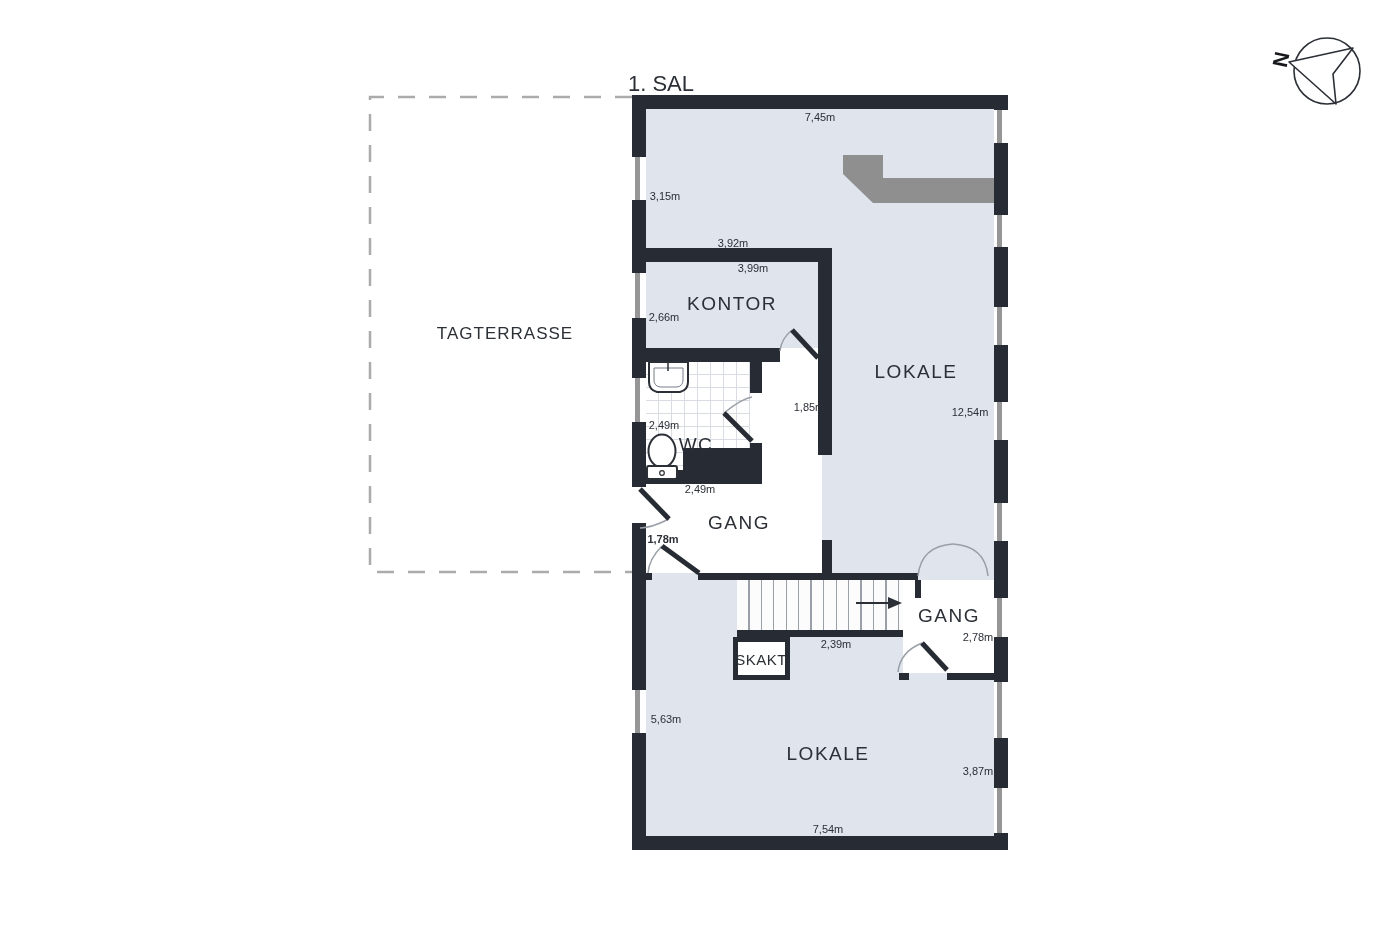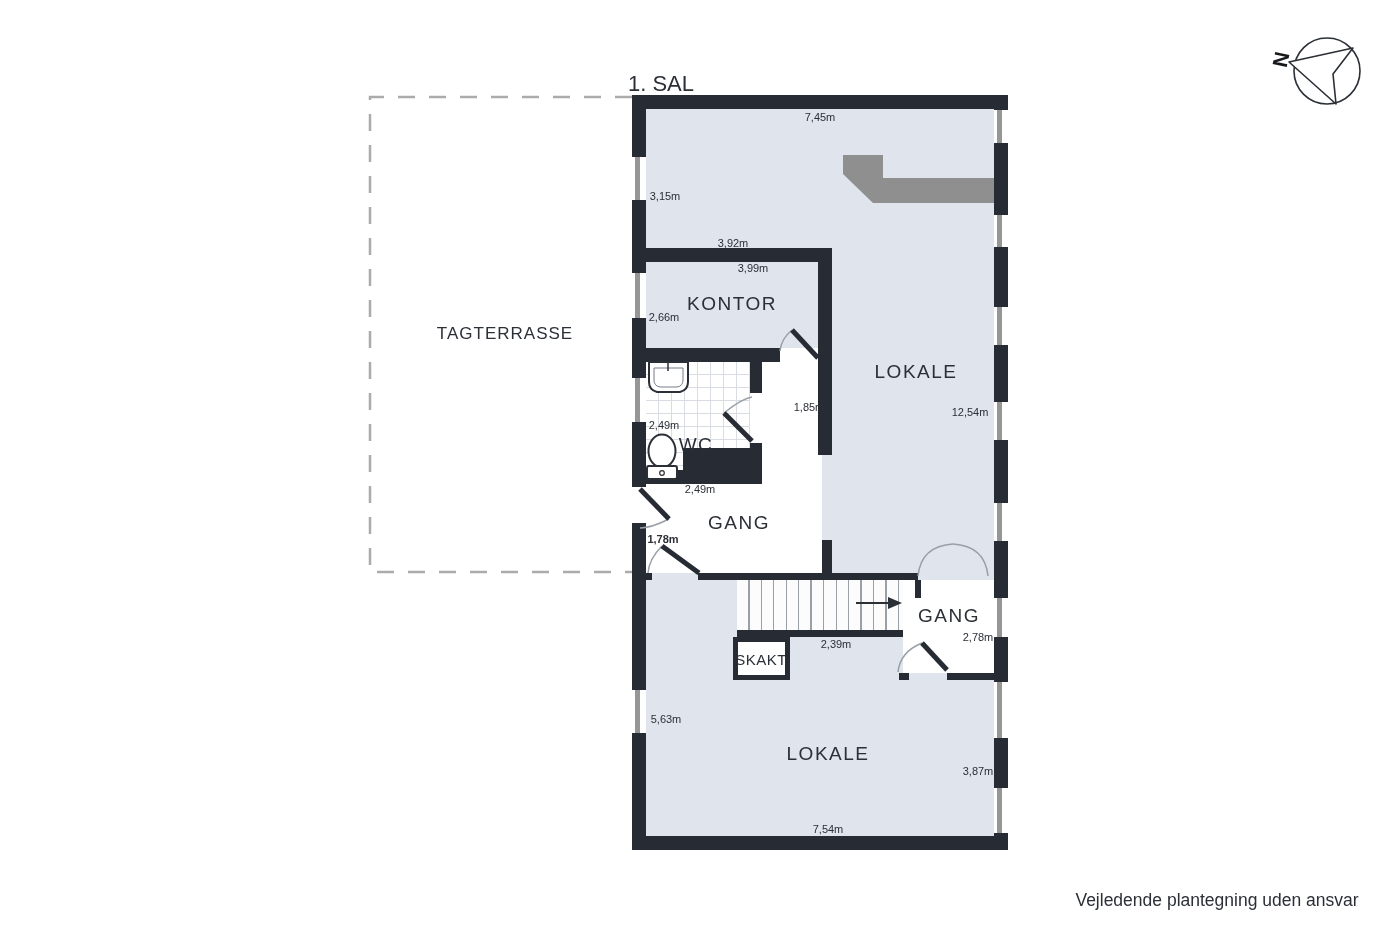--- a/index.html
+++ b/index.html
@@ -146,14 +146,13 @@
   <div class="lbl dim z4" style="left:828px;top:829px;">7,54m</div>
 
   <div class="lbl room z4" style="left:732px;top:304px;">KONTOR</div>
   <div class="lbl room z4" style="left:696px;top:410px;margin-top:35px;">WC</div>
   <div class="lbl room z4" style="left:916px;top:372px;">LOKALE</div>
   <div class="lbl room z4" style="left:739px;top:523px;">GANG</div>
   <div class="lbl room z4" style="left:949px;top:616px;">GANG</div>
   <div class="lbl room z4" style="left:828px;top:754px;">LOKALE</div>
   <div class="lbl small-room z4" style="left:761px;top:659px;">SKAKT</div>
 
-  <div class="lbl disc z4" style="left:1217px;top:900px;">Vejledende plantegning uden ansvar</div>
 </div>
 
 </body></html>

